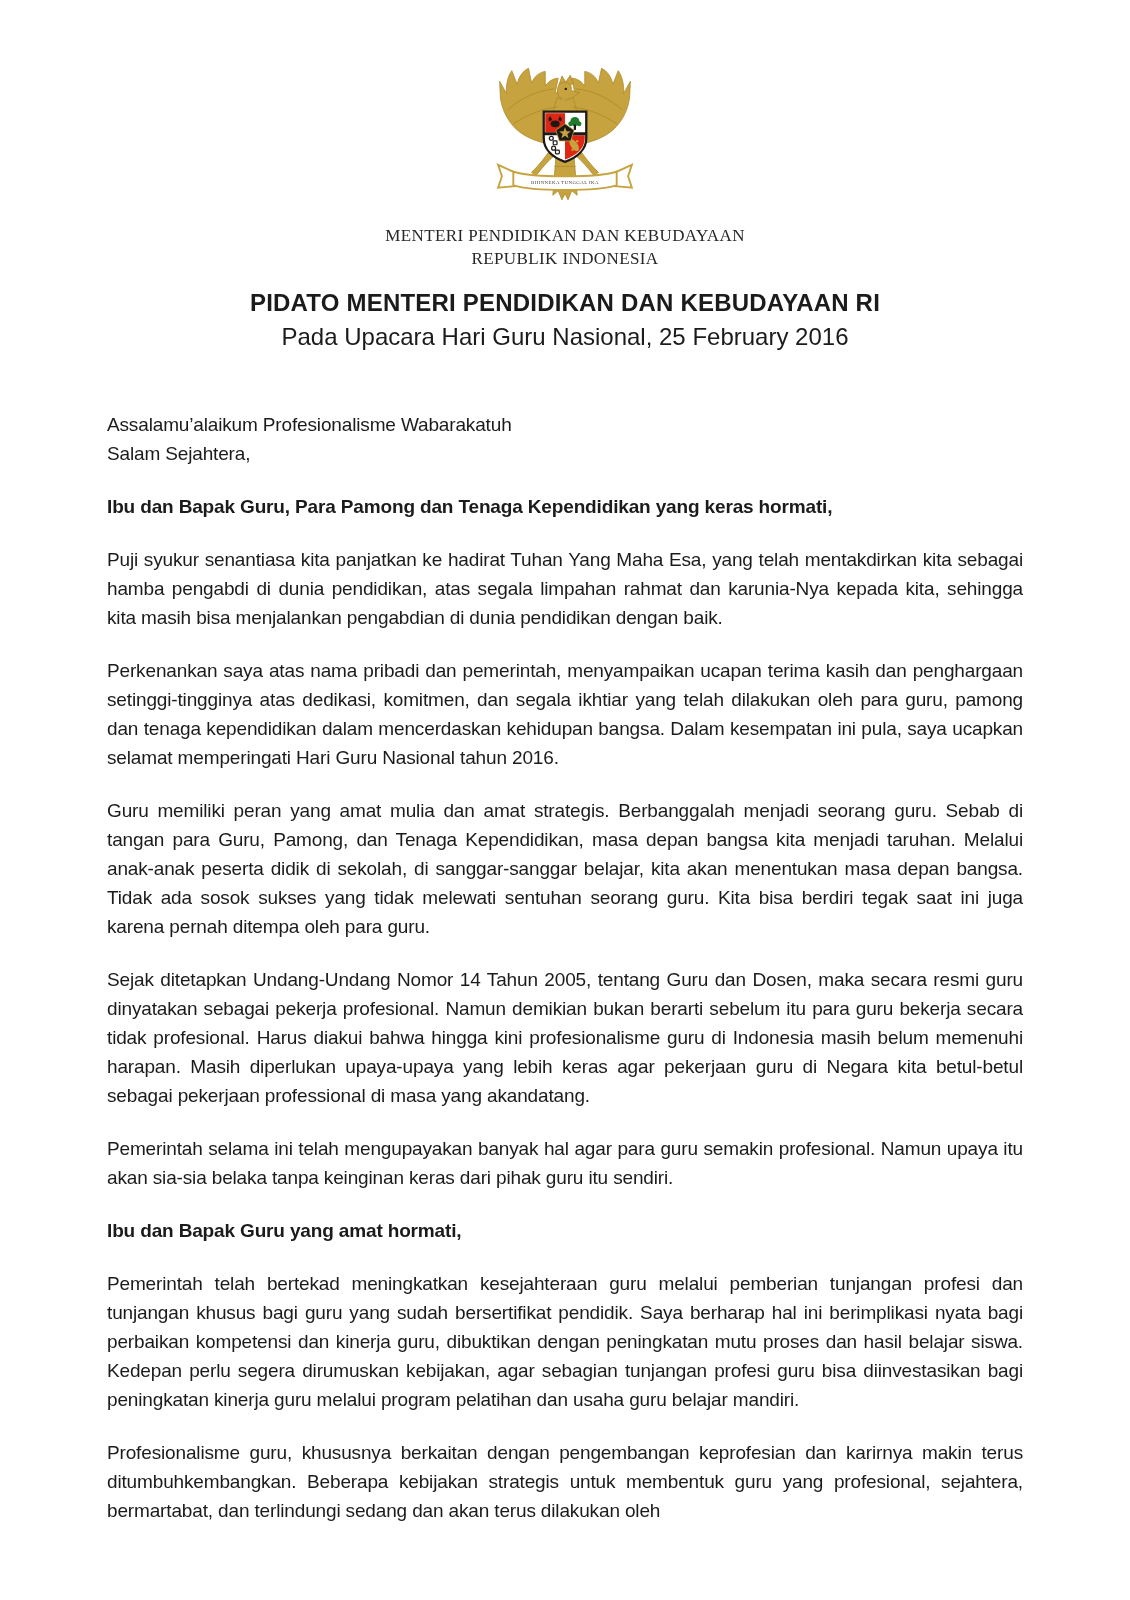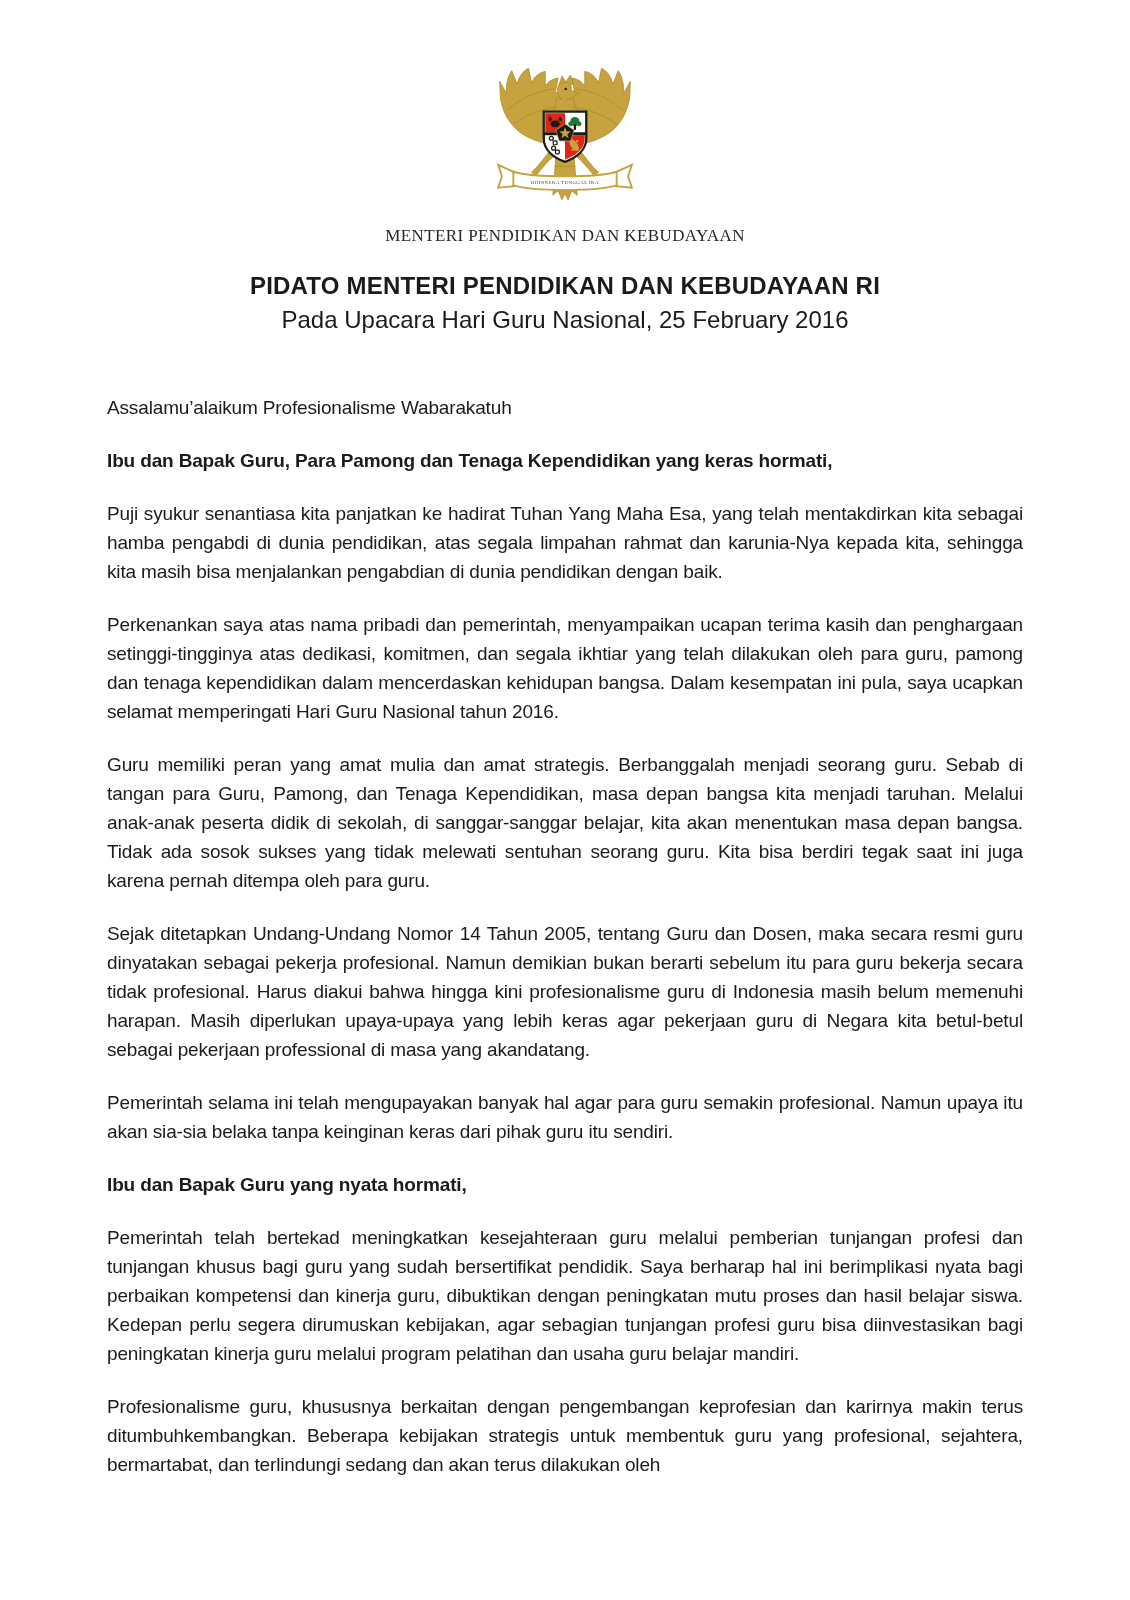--- a/index.html
+++ b/index.html
@@ -17,21 +17,21 @@
   .emblem { display: inline-block; width: 152px; height: 152px; }
   .emblem svg { width: 152px; height: 152px; display: block; }
   .ministry { margin-top: 8px; }
   .ministry-line {
     font-family: "Liberation Serif", serif;
     font-size: 17px; line-height: 23px;
     letter-spacing: 0.4px; color: #272727;
   }
 
   
-  .title-block { text-align: center; margin-top: 22px; }
+  .title-block { text-align: center; margin-top: 16px; }
   .title-1 { font-size: 24px; font-weight: bold; line-height: 34px; letter-spacing: 0.2px; }
   .title-2 { font-size: 24px; font-weight: normal; line-height: 34px; }
 
   
   .content {
     padding: 0 107px;
     margin-top: 56px;
     font-size: 19px; line-height: 29px;
     letter-spacing: -0.15px;
   }
@@ -139,41 +139,43 @@
 
           <path d="M72,95 L128,95 L128,99 L72,99 Z" fill="#1D1A15"></path>
 
           <path d="M100,84 L112,92.5 L107.5,106.5 L92.5,106.5 L88,92.5 Z" fill="#1D1A15" stroke="#C7A33F" stroke-width="1"></path>
           <polygon points="100,88.5 101.9,93.9 107.6,94.1 103.1,97.5 104.7,103 100,99.7 95.3,103 96.9,97.5 92.4,94.1 98.1,93.9" fill="#C7A33F"></polygon>
         </g>
       </svg>
     </div>
     <div class="ministry">
       <div class="ministry-line">MENTERI PENDIDIKAN DAN KEBUDAYAAN</div>
+      <div class="ministry-line">REPUBLIK INDONESIA</div>
     </div>
   </div>
 
   <div class="title-block">
     <div class="title-1">PIDATO MENTERI PENDIDIKAN DAN KEBUDAYAAN RI</div>
     <div class="title-2">Pada Upacara Hari Guru Nasional, 25 February 2016</div>
   </div>
 
   <div class="content">
 
     <div class="greeting-block">
       <p class="line">Assalamu’alaikum Profesionalisme Wabarakatuh</p>
+      <p class="line">Salam Sejahtera,</p>
     </div>
 
     <p class="salutation">Ibu dan Bapak Guru, Para Pamong dan Tenaga Kependidikan yang keras hormati,</p>
 
     <p class="para">Puji syukur senantiasa kita panjatkan ke hadirat Tuhan Yang Maha  Esa, yang telah mentakdirkan kita sebagai hamba pengabdi di dunia pendidikan, atas segala limpahan rahmat dan karunia-Nya kepada kita, sehingga kita masih bisa menjalankan pengabdian di dunia pendidikan dengan baik.</p>
     <p class="para">Perkenankan saya atas nama pribadi dan pemerintah, menyampaikan ucapan terima kasih dan penghargaan setinggi-tingginya atas dedikasi, komitmen, dan segala ikhtiar yang telah dilakukan oleh para guru, pamong dan tenaga kependidikan dalam mencerdaskan kehidupan bangsa. Dalam kesempatan ini pula, saya ucapkan selamat memperingati Hari Guru Nasional tahun 2016.</p>
     <p class="para">Guru memiliki peran yang amat mulia dan amat strategis. Berbanggalah menjadi seorang guru. Sebab di tangan para Guru, Pamong, dan Tenaga Kependidikan, masa depan bangsa kita menjadi taruhan. Melalui anak-anak peserta didik di sekolah, di sanggar-sanggar belajar, kita akan menentukan masa depan bangsa. Tidak ada sosok sukses yang tidak melewati sentuhan seorang guru. Kita bisa berdiri tegak saat ini juga karena pernah ditempa oleh para guru.</p>
     <p class="para">Sejak ditetapkan Undang-Undang Nomor 14 Tahun 2005, tentang Guru dan Dosen, maka secara resmi guru dinyatakan sebagai pekerja profesional. Namun demikian bukan berarti sebelum itu para guru bekerja secara tidak profesional. Harus diakui bahwa hingga kini profesionalisme guru di Indonesia masih belum memenuhi harapan. Masih diperlukan upaya-upaya yang lebih keras agar pekerjaan guru di Negara kita betul-betul sebagai pekerjaan professional di masa yang akandatang.</p>
     <p class="para">Pemerintah selama ini telah mengupayakan banyak hal agar para guru semakin profesional. Namun upaya itu akan sia-sia belaka tanpa keinginan keras dari pihak guru itu  sendiri.</p>
 
-    <p class="salutation">Ibu dan Bapak Guru yang nyata hormati,</p>
+    <p class="salutation">Ibu dan Bapak Guru yang amat hormati,</p>
 
     <p class="para">Pemerintah telah bertekad meningkatkan kesejahteraan guru melalui pemberian tunjangan profesi dan tunjangan khusus bagi guru yang sudah bersertifikat pendidik. Saya berharap hal ini berimplikasi nyata bagi perbaikan kompetensi dan kinerja guru, dibuktikan dengan peningkatan mutu proses dan hasil belajar siswa. Kedepan perlu segera dirumuskan kebijakan, agar sebagian tunjangan profesi guru bisa diinvestasikan bagi peningkatan kinerja guru melalui program pelatihan dan usaha guru belajar mandiri.</p>
     <p class="para">Profesionalisme guru, khususnya berkaitan dengan pengembangan keprofesian dan karirnya makin terus ditumbuhkembangkan. Beberapa kebijakan strategis untuk membentuk guru yang profesional,  sejahtera, bermartabat, dan terlindungi sedang dan akan terus dilakukan oleh</p>
 
   </div>
 </div>
 
 </body></html>

